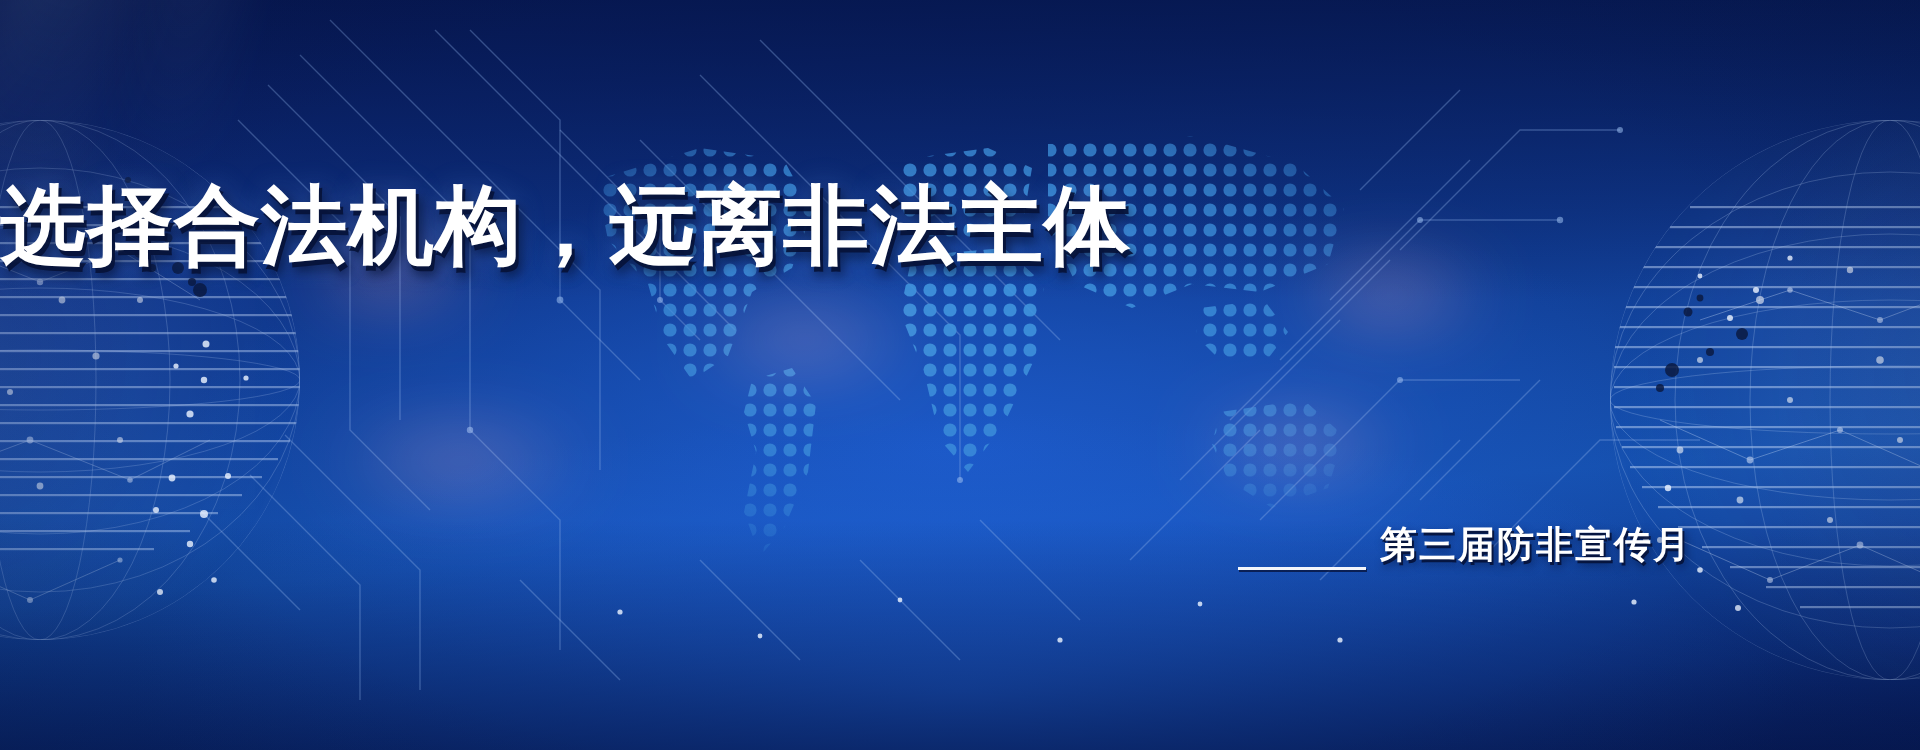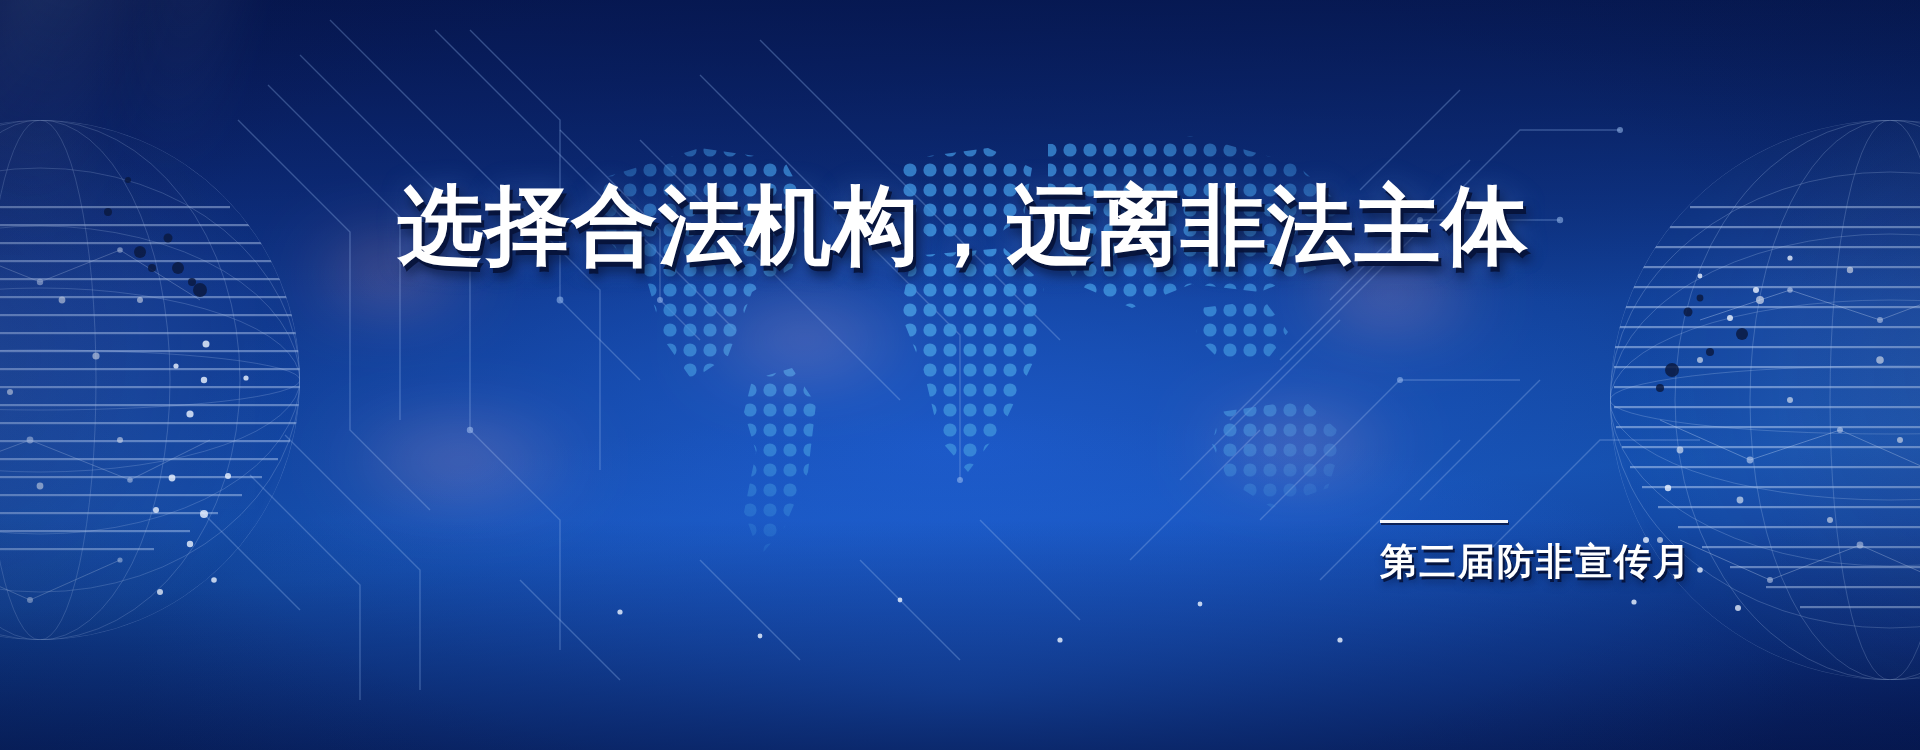--- a/index.html
+++ b/index.html
@@ -76,22 +76,21 @@
   .dotmap{
     position:absolute;
     left:560px; top:100px;
     width:820px; height:480px;
     opacity:.95;
   }
 
   
   .headline{
     position:absolute;
-    left:6px; right:0; top:182px;
-    text-align:center;
+    left:0; right:0; top:182px;
     z-index:7;
   }
   .line{
     font-weight:700;
     font-size:86px;
     letter-spacing:1px;
     line-height:1.00;
     color:#ffffff;
     white-space:nowrap;
     font-family:"DejaVu Sans","Liberation Sans",sans-serif;
@@ -99,24 +98,23 @@
        3px 5px 0 rgba(6,18,56,.92),
        5px 9px 12px rgba(3,12,44,.75),
        0 0 28px rgba(120,175,255,.30);
   }
   .line.l1{ margin-bottom:24px; }
 
   .attrib-wrap{
     position:absolute;
     right:228px; top:520px;
     display:flex;
-    align-items:flex-start;
+    align-items:flex-end;
     gap:14px;
     z-index:7;
-    flex-direction:column;
   }
   .attrib-rule{
     width:128px; height:3px;
     background:#ffffff;
     opacity:.95;
     box-shadow:1px 2px 0 rgba(6,18,56,.8);
   }
   .attrib-text{
     font-weight:700;
     font-size:37px;

